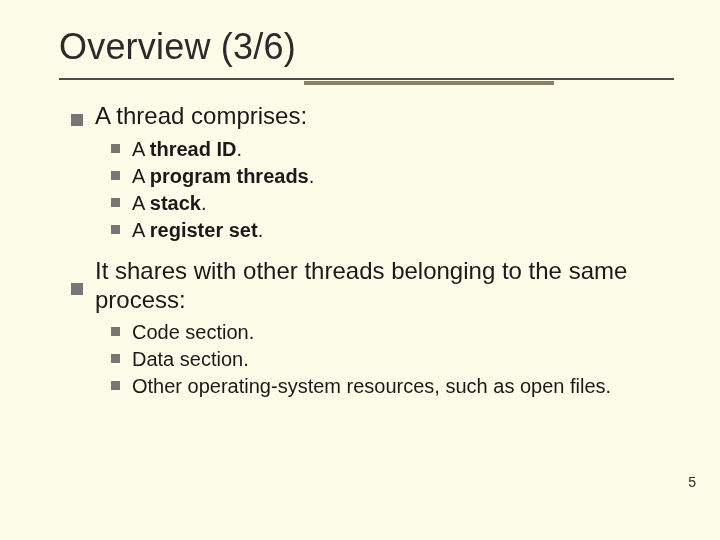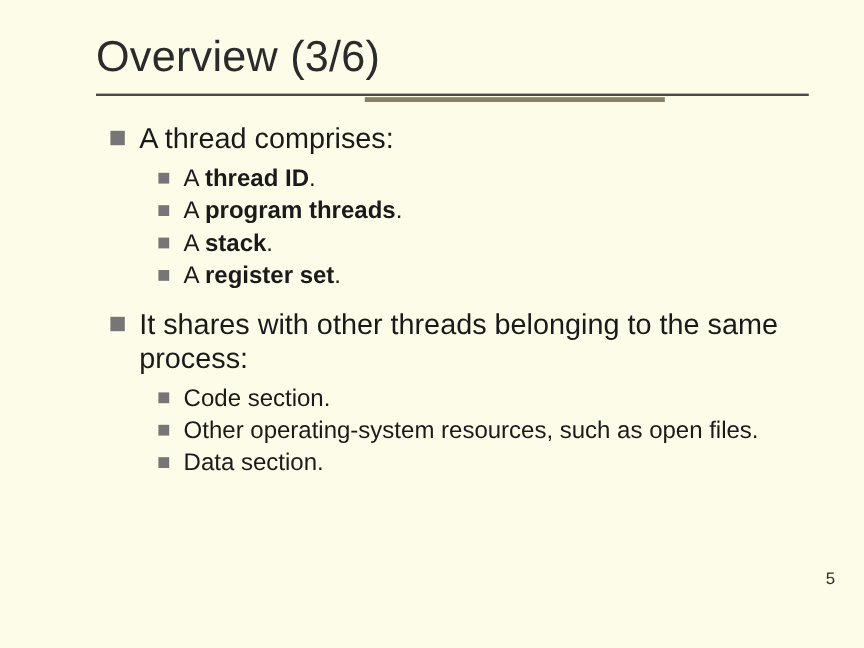--- a/index.html
+++ b/index.html
@@ -11,21 +11,21 @@
     font-family: Arial, "Helvetica Neue", Helvetica, sans-serif;
     color: #1a1a1a;
     overflow: hidden;
     position: relative;
   }
   .slide {
     position: relative;
     width: 720px;
     height: 508px;
     box-sizing: border-box;
-    padding: 26px 46px 0 80px;
+    padding: 26px 46px 0 59px;
   }
   h1.title {
     margin: 0 0 6px 0;
     font-size: 36px;
     font-weight: normal;
     color: #2b2b2b;
     letter-spacing: 0.2px;
   }
   .title-rule {
     position: relative;
@@ -44,21 +44,21 @@
     width: 250px; height: 4px;
     background: #7a7259;
     opacity: 0.9;
   }
   .body {
     padding-left: 12px;
     padding-right: 8px;
   }
   .top-item {
     display: flex;
-    align-items: flex-start;
+    align-items: center;
     margin: 10px 0 6px 0;
   }
   .top-item .bullet {
     width: 12px; height: 12px;
     background: #767676;
     margin-top: 7px;
     margin-right: 12px;
     flex: none;
   }
   .top-item .text {
@@ -137,24 +137,24 @@
       <div class="text">It shares with other threads belonging to the same process:</div>
     </div>
 
     <div class="sub-list">
       <div class="sub-item">
         <div class="bullet"></div>
         <div class="text">Code section.</div>
       </div>
       <div class="sub-item">
         <div class="bullet"></div>
-        <div class="text">Other operating-system resources, such as open files.</div>
+        <div class="text">Data section.</div>
       </div>
       <div class="sub-item">
         <div class="bullet"></div>
-        <div class="text">Data section.</div>
+        <div class="text">Other operating-system resources, such as open files.</div>
       </div>
     </div>
 
   </div>
 
   <div class="pagenum">5</div>
 </div>
 
 </body></html>

